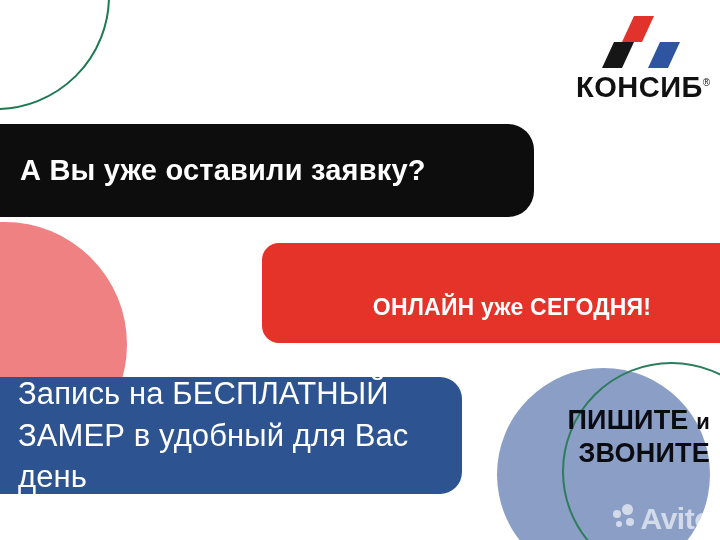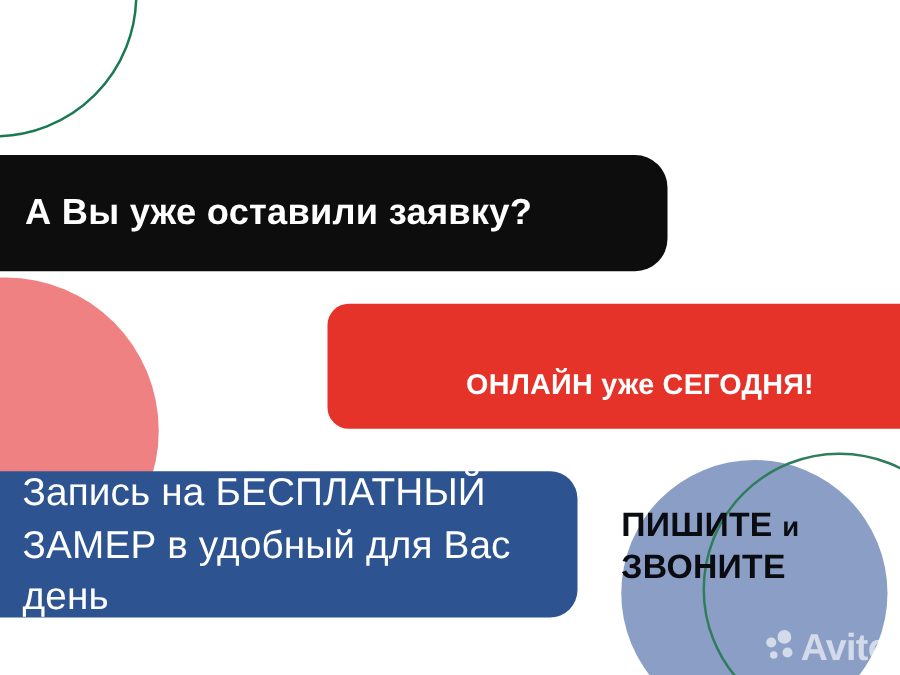--- a/index.html
+++ b/index.html
@@ -164,21 +164,21 @@
     line-height: 1.35;
     letter-spacing: 0.1px;
   }
 
   
   #callout {
     position: absolute;
     left: 497px;
     top: 404px;
     width: 213px;
-    text-align: left;
+    text-align: right;
     color: #0b0b12;
     font-size: 27px;
     font-weight: 700;
     line-height: 1.22;
     letter-spacing: 0.2px;
   }
   #callout .lower-word {
     font-size: 22px;
   }
 
@@ -222,20 +222,30 @@
 <div id="canvas">
 
   <div class="deco" id="green-ring-tl"></div>
 
   <div class="deco" id="salmon-circle"></div>
 
   <div class="deco" id="blue-circle"></div>
 
   <div class="deco" id="green-ring-br"></div>
 
+  <div id="logo">
+    <svg id="logo-mark" viewBox="0 0 78 52" xmlns="http://www.w3.org/2000/svg">
+      <polygon points="32,0 52,0 40,26 20,26" fill="#e1322c"></polygon>
+      <polygon points="12,26 32,26 20,52 0,52" fill="#161616"></polygon>
+      <polygon points="58,26 78,26 66,52 46,52" fill="#2f55a0"></polygon>
+    </svg>
+    <div id="logo-wordmark">
+      <span>КОНСИБ</span><span id="logo-reg">®</span>
+    </div>
+  </div>
 
   <div class="bar" id="bar-black">
     <span class="bar-text">А Вы уже оставили заявку?</span>
   </div>
 
   <div class="bar" id="bar-red">
     <span class="bar-text">
       <br>
       <span>ОНЛАЙН </span><span class="lower-word">уже</span><span> СЕГОДНЯ!</span>
     </span>

